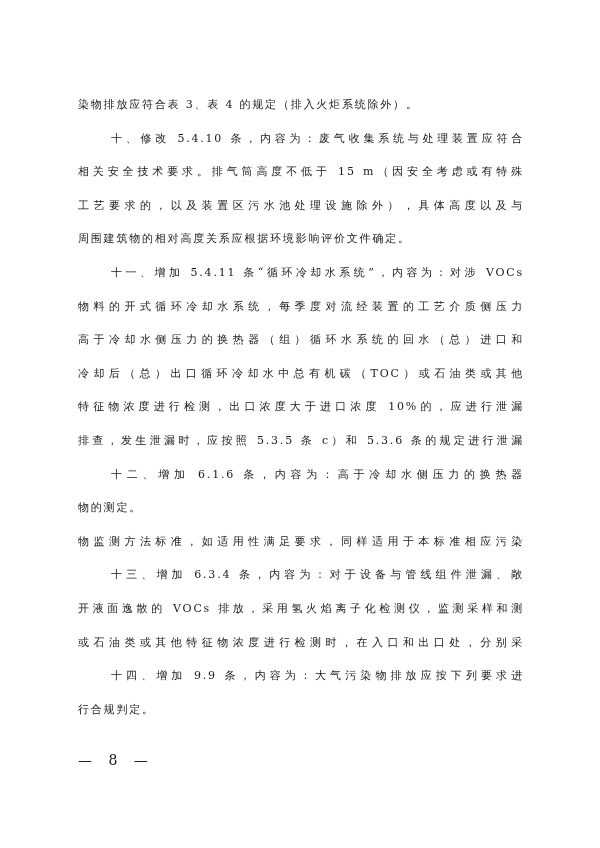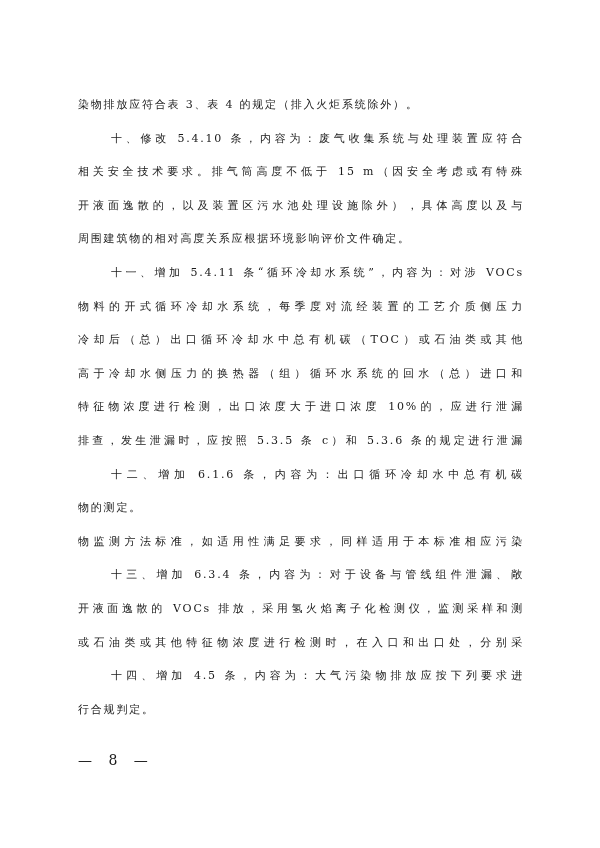--- a/index.html
+++ b/index.html
@@ -26,31 +26,31 @@
       white-space: nowrap;
     }
   </style>
 </head>
 <body>
 
 <div class="page-body">
   <div class="line last">染物排放应符合表 3、表 4 的规定（排入火炬系统除外）。</div>
   <div class="line indent">十、修改 5.4.10 条，内容为：废气收集系统与处理装置应符合</div>
   <div class="line">相关安全技术要求。排气筒高度不低于 15 m（因安全考虑或有特殊</div>
-  <div class="line">开液面逸散的，以及装置区污水池处理设施除外），具体高度以及与</div>
+  <div class="line">工艺要求的，以及装置区污水池处理设施除外），具体高度以及与</div>
   <div class="line last">周围建筑物的相对高度关系应根据环境影响评价文件确定。</div>
   <div class="line indent">十一、增加 5.4.11 条“循环冷却水系统”，内容为：对涉 VOCs</div>
   <div class="line">物料的开式循环冷却水系统，每季度对流经装置的工艺介质侧压力</div>
+  <div class="line">高于冷却水侧压力的换热器（组）循环水系统的回水（总）进口和</div>
   <div class="line">冷却后（总）出口循环冷却水中总有机碳（TOC）或石油类或其他</div>
-  <div class="line">高于冷却水侧压力的换热器（组）循环水系统的回水（总）进口和</div>
   <div class="line">特征物浓度进行检测，出口浓度大于进口浓度 10%的，应进行泄漏</div>
   <div class="line">排查，发生泄漏时，应按照 5.3.5 条 c）和 5.3.6 条的规定进行泄漏</div>
-  <div class="line indent">十二、增加 6.1.6 条，内容为：出口循环冷却水中总有机碳</div>
+  <div class="line indent">十二、增加 6.1.6 条，内容为：高于冷却水侧压力的换热器</div>
   <div class="line last">物的测定。</div>
   <div class="line">物监测方法标准，如适用性满足要求，同样适用于本标准相应污染</div>
   <div class="line indent">十三、增加 6.3.4 条，内容为：对于设备与管线组件泄漏、敞</div>
   <div class="line">开液面逸散的 VOCs 排放，采用氢火焰离子化检测仪，监测采样和测</div>
   <div class="line">或石油类或其他特征物浓度进行检测时，在入口和出口处，分别采</div>
-  <div class="line indent">十四、增加 4.5 条，内容为：大气污染物排放应按下列要求进</div>
+  <div class="line indent">十四、增加 9.9 条，内容为：大气污染物排放应按下列要求进</div>
   <div class="line last">行合规判定。</div>
 </div>
 
 <div class="page-number">— 8 —</div>
 
 </body></html>

